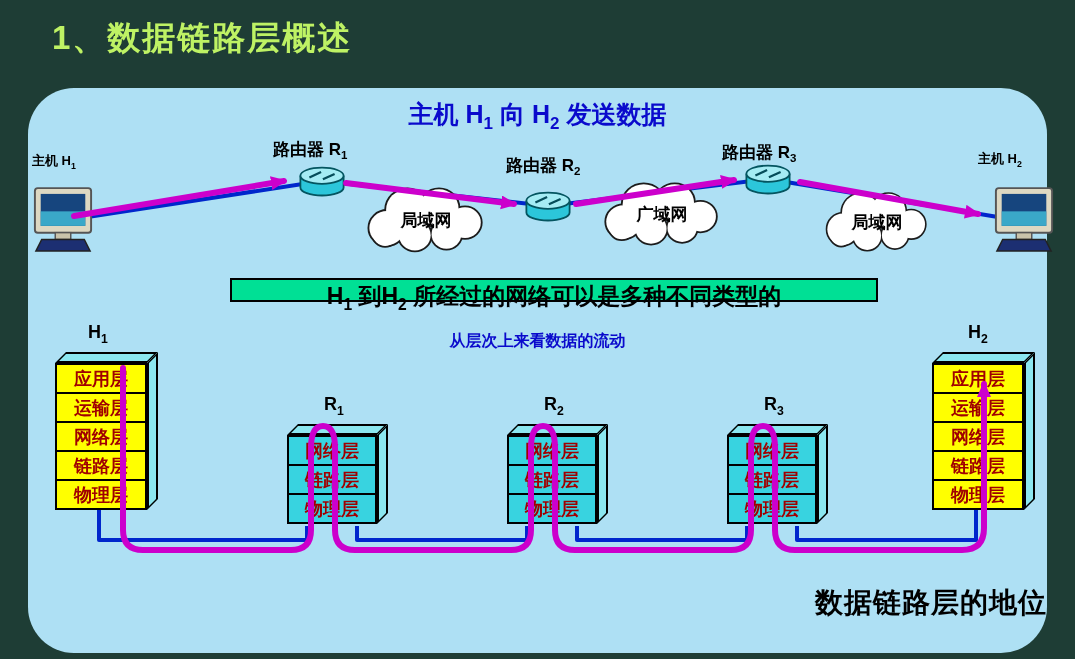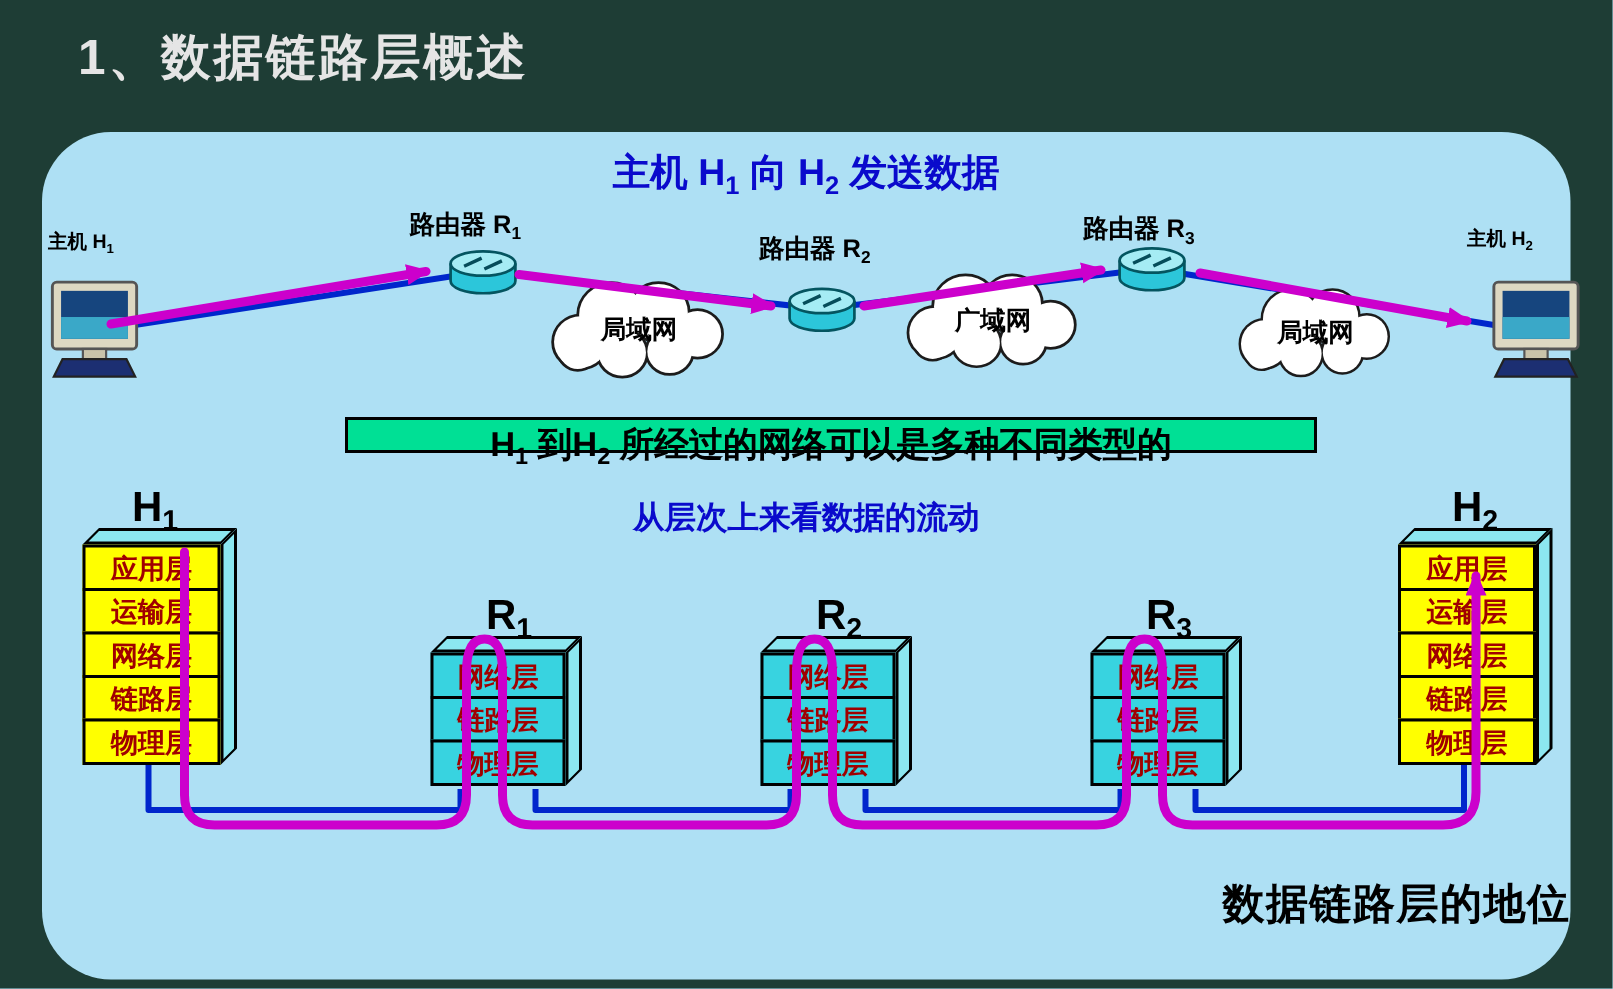--- a/index.html
+++ b/index.html
@@ -4,48 +4,48 @@
 <style>
   :root{
     --bg:#1e3d35; --panel-bg:#aee0f4; --blue-text:#0a0acc; --banner-bg:#00e095;
     --host-box:#ffff00; --router-box:#38d3e0; --extrude:#8ce7f0;
     --layer-text:#a00000; --flow-line:#cc00cc; --link-line:#0026cc;
   }
   *{box-sizing:border-box;}
   html,body{margin:0;padding:0;}
   body{width:1075px;height:659px;position:relative;overflow:hidden;background:var(--bg);
        font-family:"Liberation Sans","DejaVu Sans",sans-serif;}
-  .slide-title{position:absolute;left:52px;top:16px;font-size:33px;font-weight:bold;color:#e5e5e5;letter-spacing:2px;}
+  .slide-title{position:absolute;left:52px;top:16px;font-size:33px;font-weight:bold;color:#bef264;letter-spacing:2px;}
   .panel{position:absolute;left:28px;top:88px;width:1019px;height:565px;background:var(--panel-bg);border-radius:46px;}
   sub{font-size:.68em;}
   .top-title{position:absolute;left:0;right:0;top:10px;text-align:center;font-size:25px;font-weight:bold;color:var(--blue-text);z-index:4;}
   .lbl{position:absolute;font-weight:bold;color:#000;z-index:4;white-space:nowrap;}
   .host-lbl{font-size:13px;}
   .router-lbl{font-size:17px;}
-  .stack-lbl{font-size:28px;}
+  .stack-lbl{font-size:18px;}
   .net-svg{position:absolute;inset:0;width:100%;height:100%;pointer-events:none;}
   .links-svg{z-index:1;}
   .flow-svg{z-index:6;}
   .blue-line{stroke:var(--link-line);stroke-width:4;fill:none;stroke-linejoin:round;}
   .flow{stroke:var(--flow-line);stroke-width:6;fill:none;stroke-linecap:round;}
   .flow-head{fill:var(--flow-line);}
   .cloud{position:absolute;z-index:2;}
   .cloud svg{position:absolute;inset:0;width:100%;height:100%;}
   .cloud-label{position:absolute;left:0;right:0;top:50%;transform:translateY(-45%);text-align:center;font-weight:bold;font-size:17px;color:#000;}
   .node-icon{position:absolute;z-index:3;}
   .stack{position:absolute;z-index:3;}
   .face-top{position:absolute;left:0;top:-11px;width:100%;height:11px;background:var(--extrude);border:2px solid #000;transform:skewX(-45deg);transform-origin:0 100%;}
   .face-right{position:absolute;right:-11px;top:0;width:11px;height:100%;background:var(--extrude);border:2px solid #000;transform:skewY(-45deg);transform-origin:0 0;}
   .layer-box{height:31px;border:2px solid #000;background:var(--host-box);display:flex;align-items:center;justify-content:center;
              font-weight:bold;font-size:18px;color:var(--layer-text);position:relative;}
   .layer-box + .layer-box{margin-top:-2px;}
   .router-stack .layer-box{background:var(--router-box);}
   .banner{position:absolute;left:202px;top:190px;width:648px;height:24px;background:var(--banner-bg);border:2px solid #000;
           text-align:center;line-height:33px;font-size:23px;font-weight:bold;color:#000;z-index:4;}
-  .flow-subtitle{position:absolute;left:0;right:0;top:243px;text-align:center;font-size:21px;font-weight:bold;color:var(--blue-text);z-index:4;}
+  .flow-subtitle{position:absolute;left:0;right:0;top:243px;text-align:center;font-size:16px;font-weight:bold;color:var(--blue-text);z-index:4;}
   .caption{position:absolute;left:0;right:0;top:496px;text-align:right;font-size:28px;font-weight:bold;color:#000;z-index:4;letter-spacing:1px;}
 </style>
 </head>
 <body>
 
 <svg width="0" height="0" style="position:absolute" aria-hidden="true">
   <defs>
     <symbol id="cloud-sym" viewBox="0 0 140 80">
       <g fill="#ffffff" stroke="#1c1c1c" stroke-width="4">
         <circle cx="28" cy="50" r="19"></circle>

